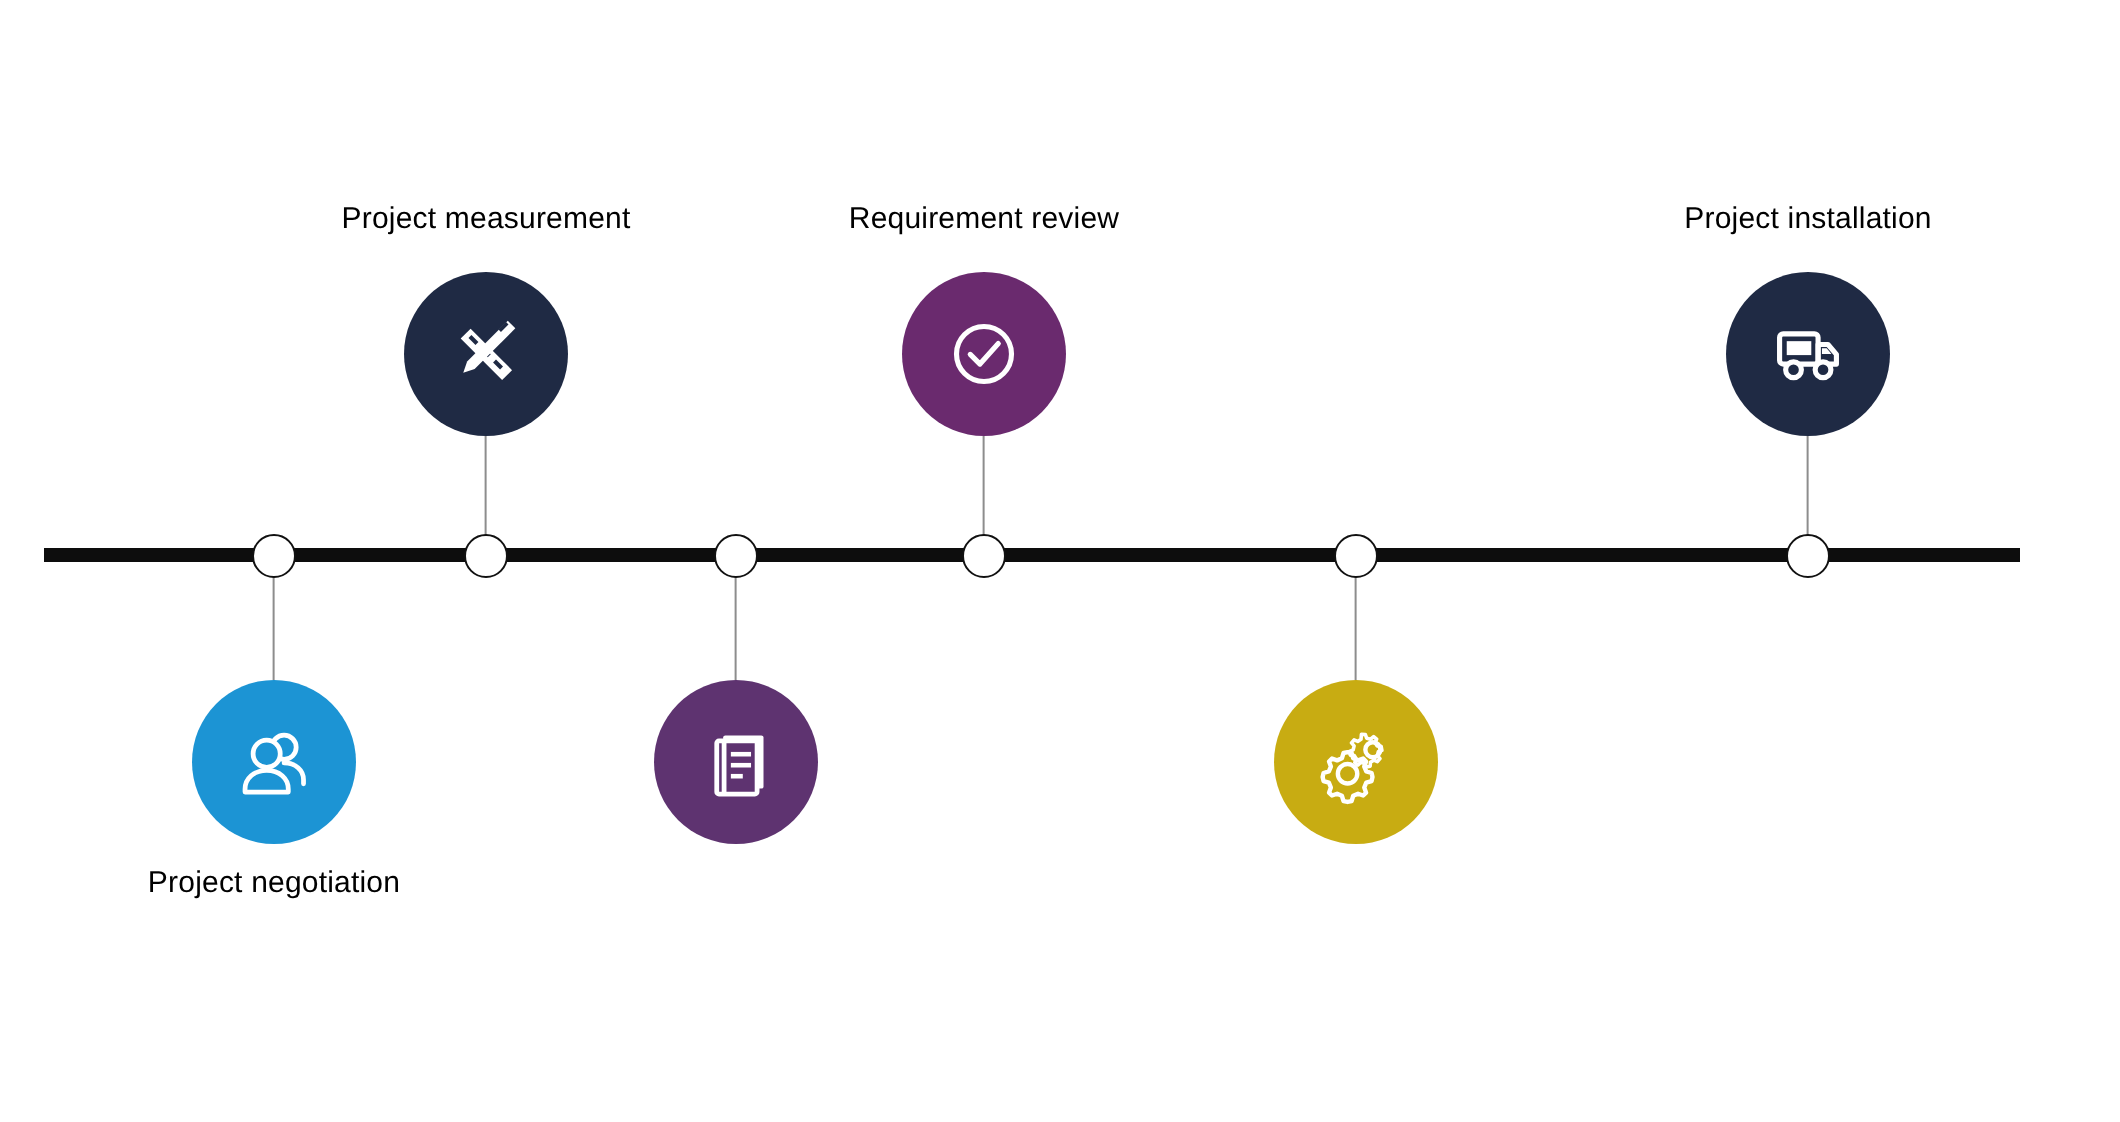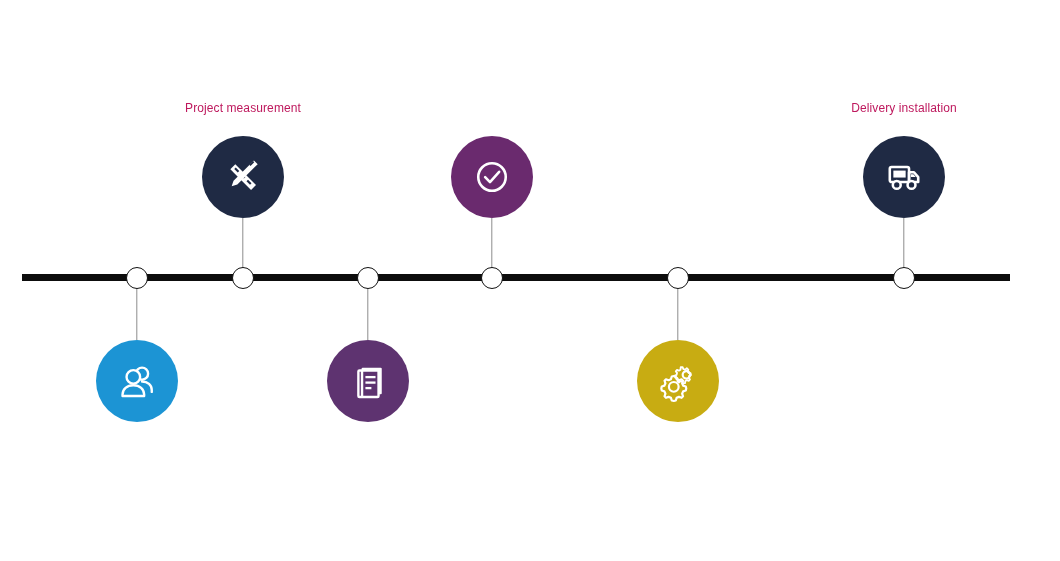--- a/index.html
+++ b/index.html
@@ -69,22 +69,22 @@
     width: 44px;
     height: 44px;
     display: block;
   }
 
   
   .step-label {
     position: absolute;
     transform: translateX(-50%);
     white-space: nowrap;
-    font-size: 12px;
-    color: #be185d;
+    font-size: 15px;
+    color: #000000;
     font-family: "Liberation Sans", sans-serif;
     letter-spacing: 0.1px;
     z-index: 5;
   }
 </style>
 </head>
 <body>
 
 <div id="stage">
 
@@ -95,20 +95,21 @@
   <div class="icon-disc" style="left:137px; top:381px; background:#1C94D4;">
     <span>
       <svg viewBox="0 0 48 48" fill="none" stroke="#ffffff" stroke-width="2.6" stroke-linecap="round" stroke-linejoin="round">
         <circle cx="29.5" cy="16" r="6.6"></circle>
         <path d="M29.5 24.5c6.2 0 10.6 3.9 10.6 9.2v2.2"></path>
         <circle cx="20" cy="19.5" r="7.4" fill="#1C94D4"></circle>
         <path d="M20 28.6c-6.9 0-11.8 4.3-11.8 10.2v1.6h23.6v-1.6c0-5.9-4.9-10.2-11.8-10.2z" fill="#1C94D4"></path>
       </svg>
     </span>
   </div>
+  <div class="step-label" style="left:137px; top:433px;">Project negotiation</div>
 
   <div class="connector" style="left:243px; top:218px; height:60px;"></div>
   <div class="node" style="left:243px;"></div>
   <div class="icon-disc" style="left:243px; top:177px; background:#1F2A44;">
     <span>
       <svg viewBox="0 0 48 48">
         <g fill="#ffffff">
 
           <path d="M10.2 15.6l5.4-5.4 22.6 22.6-5.4 5.4z" transform="rotate(0 24 24)" fill="#ffffff"></path>
         </g>
@@ -148,20 +149,21 @@
   <div class="connector" style="left:492px; top:218px; height:60px;"></div>
   <div class="node" style="left:492px;"></div>
   <div class="icon-disc" style="left:492px; top:177px; background:#6A2A6E;">
     <span>
       <svg viewBox="0 0 48 48" fill="none" stroke="#ffffff" stroke-width="2.8" stroke-linecap="round" stroke-linejoin="round">
         <circle cx="24" cy="24" r="15"></circle>
         <path d="M16.5 24.2l5.3 5.3 10-11.2"></path>
       </svg>
     </span>
   </div>
+  <div class="step-label" style="left:492px; top:101px;">Requirement review</div>
 
   <div class="connector" style="left:678px; top:278px; height:62px;"></div>
   <div class="node" style="left:678px;"></div>
   <div class="icon-disc" style="left:678px; top:381px; background:#C8AC12;">
     <span>
       <svg viewBox="0 0 48 48" fill="none" stroke="#ffffff" stroke-width="2.4" stroke-linejoin="round" stroke-linecap="round">
 
         <path d="M31.6 8.6l2.6.2.9 2.5 2.6.6 2-1.7 2 1.7-1 2.4 1.4 2.2 2.6.2.5 2.6-2.4 1-.6 2.6 1.7 2-1.7 2-2.4-1-2.2 1.4-.2 2.6-2.6.5-1-2.4-2.6-.6-2 1.7-2-1.7 1-2.4-1.4-2.2-2.6-.2-.5-2.6 2.4-1 .6-2.6-1.7-2 1.7-2 2.4 1 2.2-1.4z" transform="translate(-5.5,-1.5) scale(0.82) translate(8,4)"></path>
         <circle cx="33.2" cy="17.3" r="4.1"></circle>
 
@@ -181,15 +183,15 @@
         <rect x="12.4" y="17" width="13.4" height="7.6" fill="#ffffff"></rect>
 
         <path d="M29.5 18.8h5.4l4.6 5.4v5.3h-10z" fill="none" stroke="#ffffff" stroke-width="2.8" stroke-linejoin="round"></path>
         <path d="M31.6 20.9h2.6l2.6 3.1h-5.2z" fill="#ffffff"></path>
 
         <circle cx="16.1" cy="32.6" r="4.3" fill="#1F2A44" stroke="#ffffff" stroke-width="2.8"></circle>
         <circle cx="32.2" cy="32.6" r="4.3" fill="#1F2A44" stroke="#ffffff" stroke-width="2.8"></circle>
       </svg>
     </span>
   </div>
-  <div class="step-label" style="left:904px; top:101px;">Delivery installation</div>
+  <div class="step-label" style="left:904px; top:101px;">Project installation</div>
 
 </div>
 
 </body></html>

